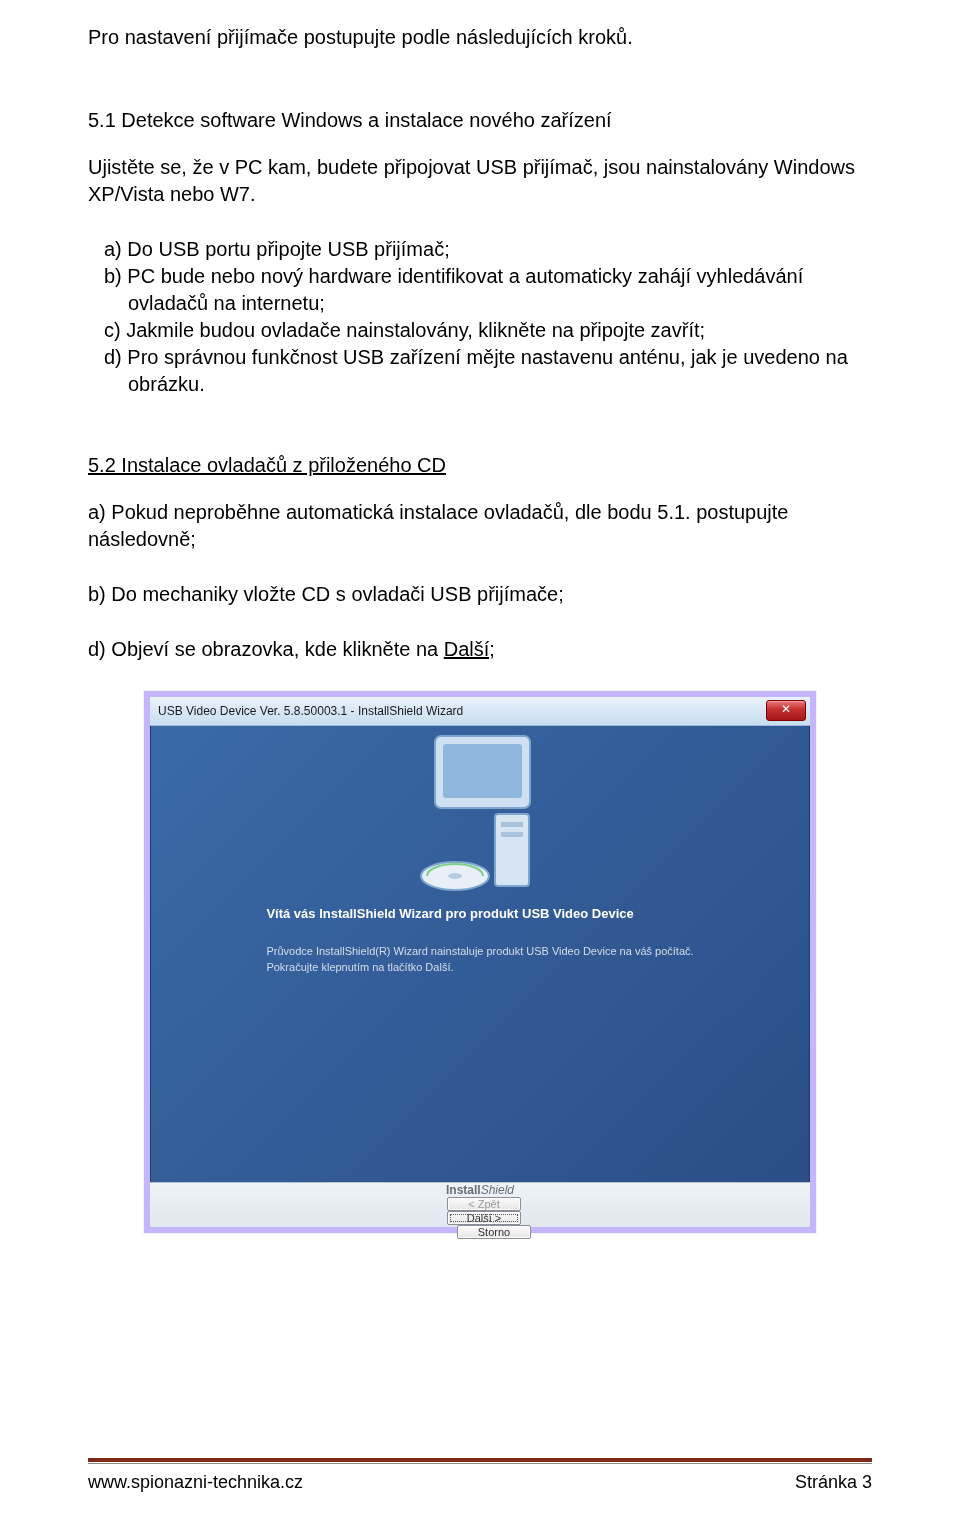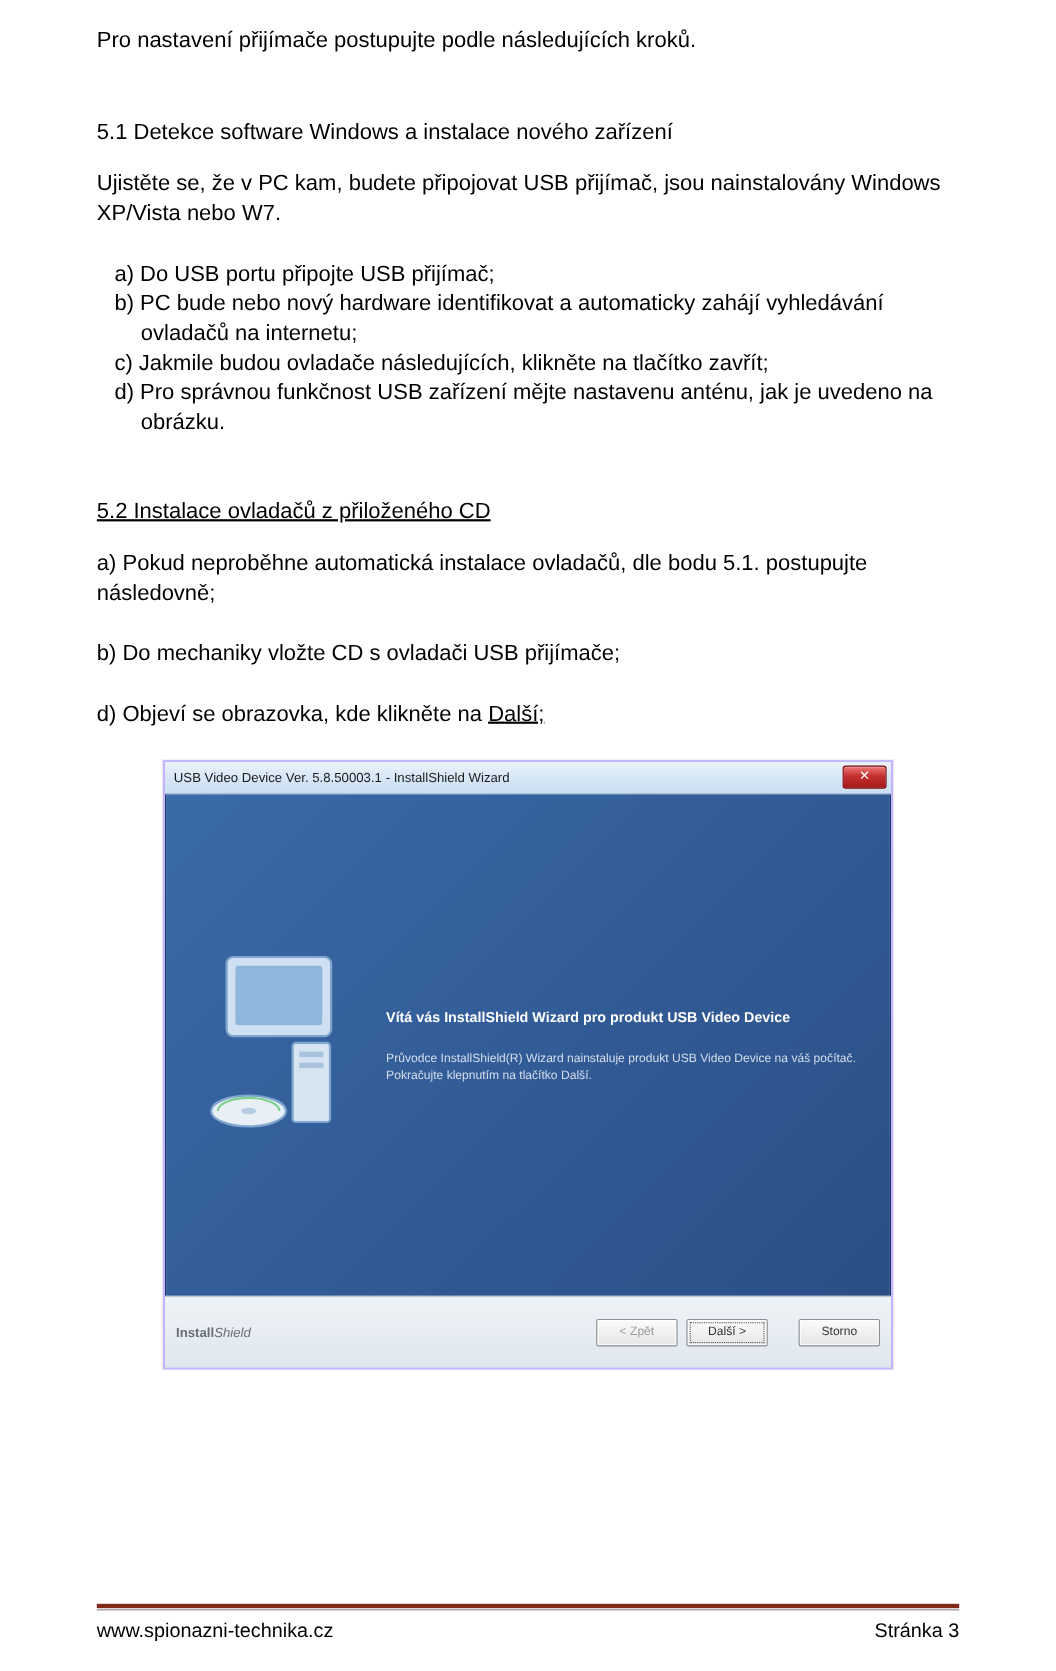--- a/index.html
+++ b/index.html
@@ -17,21 +17,21 @@
   .sect{font-size:20px;margin:0 0 20px 0;line-height:1.35;}
   .para{font-size:20px;margin:0 0 28px 0;line-height:1.35;}
   ol.lettered{list-style:none;padding:0;margin:0 0 54px 0;}
   ol.lettered li{font-size:20px;line-height:1.35;padding-left:40px;text-indent:-24px;margin:0;}
   .ulink{text-decoration:underline;}
 
   
   .installer{
     width:660px;
     margin:22px auto 0 auto;
-    border:2px solid #c4b5fd;
+    border:6px solid #c4b5fd;
     box-shadow:0 0 0 1px rgba(0,0,0,.05);
     font-family:"Segoe UI",Tahoma,Arial,sans-serif;
   }
   .ttlbar{
     height:28px;
     background:linear-gradient(#eaf3fb,#d7e7f6 50%,#c9def1);
     border-bottom:1px solid #9fb9d6;
     display:flex;align-items:center;
     position:relative;
   }
@@ -43,33 +43,35 @@
     border:1px solid #7a0000;border-radius:3px;
     color:#fff;font-size:12px;line-height:16px;text-align:center;
     box-shadow:inset 0 1px 0 rgba(255,255,255,.3);
   }
   .client{
     height:456px;
     background:linear-gradient(135deg,#3a6aa8 0%,#2a4e86 100%);
     display:flex;align-items:center;
     border:1px solid #1c3a66;border-top:none;border-bottom:none;
     box-sizing:border-box;
+    flex-direction:column;
   }
   .artcol{width:200px;display:flex;align-items:center;justify-content:center;}
   .art svg{display:block;}
   .txtcol{flex:1;color:#e9eef6;}
   .txtcol .head{font-size:13px;font-weight:bold;color:#fff;margin-bottom:24px;}
   .txtcol .sub1{font-size:11px;color:#d4ddeb;margin-bottom:4px;}
   .txtcol .sub2{font-size:11px;color:#d4ddeb;}
   .btnbar{
     height:44px;
     background:linear-gradient(#eef3f7,#e0e7ed);
     border-top:1px solid #b8c3ce;
     display:flex;align-items:center;
-    padding:10px 10px;
+    padding:0 10px;
+    flex-direction:column;
   }
   .brand{font-size:12px;color:#6a6f77;font-style:italic;}
   .brand b{font-weight:bold;font-style:normal;}
   .spacer{flex:1;}
   .wbtn{
     min-width:72px;height:23px;
     margin-left:8px;
     background:linear-gradient(#fbfbfb,#e6e6e6);
     border:1px solid #8a8f97;border-radius:2px;
     font-size:11px;color:#333;
@@ -92,21 +94,21 @@
 
 <div class="page">
 
   <p class="intro">Pro nastavení přijímače postupujte podle následujících kroků.</p>
 
   <p class="sect">5.1 Detekce software Windows a instalace nového zařízení</p>
   <p class="para">Ujistěte se, že v PC kam, budete připojovat USB přijímač, jsou nainstalovány Windows XP/Vista nebo W7.</p>
   <ol class="lettered">
     <li>a)  Do USB portu připojte USB přijímač;</li>
     <li>b)  PC bude nebo nový hardware identifikovat a automaticky zahájí vyhledávání ovladačů na internetu;</li>
-    <li>c)  Jakmile budou ovladače následujících, klikněte na tlačítko zavřít;</li>
+    <li>c)  Jakmile budou ovladače nainstalovány, klikněte na připojte zavřít;</li>
     <li>d)  Pro správnou funkčnost USB zařízení mějte nastavenu anténu, jak je uvedeno na obrázku.</li>
   </ol>
 
   <p class="sect ulink">5.2 Instalace ovladačů z přiloženého CD</p>
   <p class="para">a) Pokud neproběhne automatická instalace ovladačů, dle bodu 5.1. postupujte následovně;</p>
   <p class="para">b) Do mechaniky vložte CD s ovladači USB přijímače;</p>
   <p class="para">
     <span>d) Objeví se obrazovka, kde klikněte na </span><span class="ulink">Další;</span>
   </p>
 

